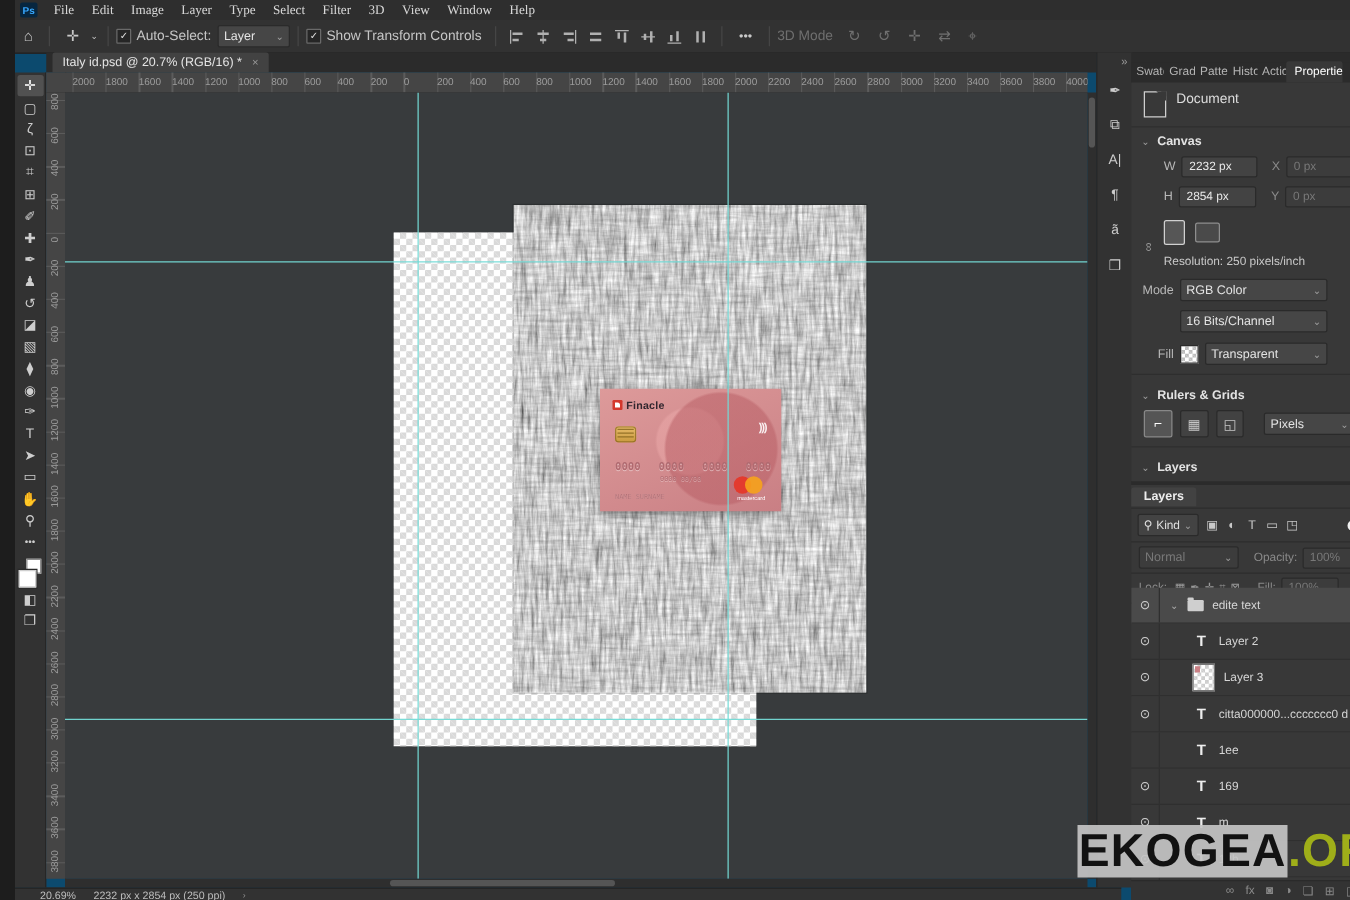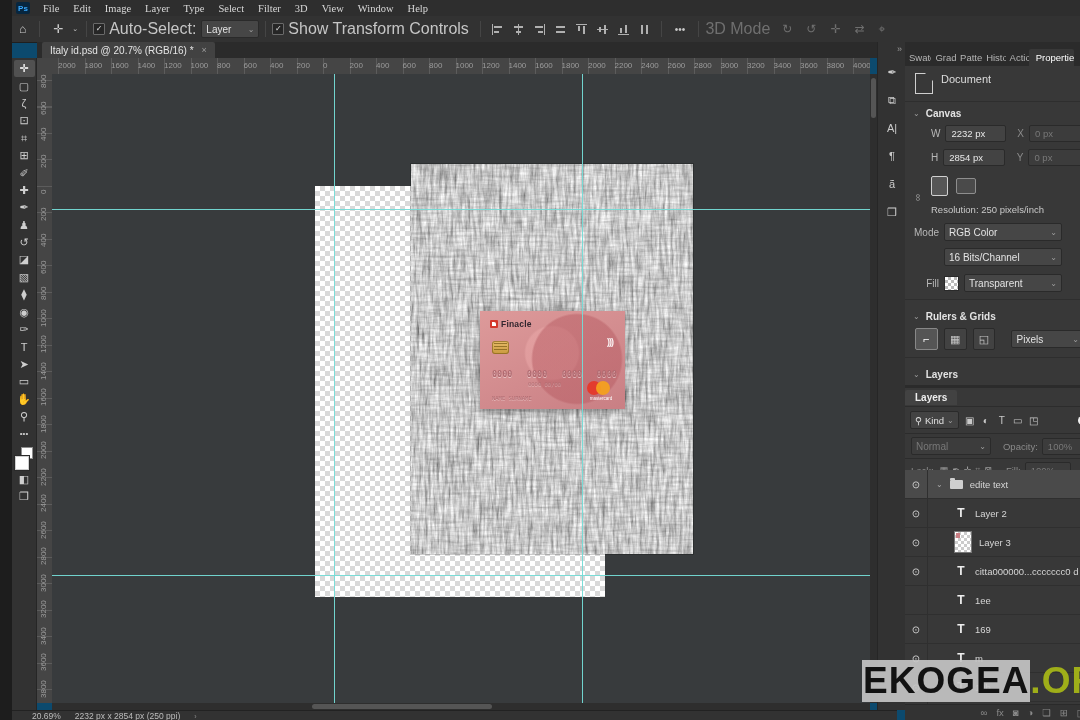--- a/index.html
+++ b/index.html
@@ -8,21 +8,21 @@
   
   .menubar{position:absolute;left:0;top:0;width:1080px;height:16px;background:#2e2e2e;display:flex;align-items:center;gap:0;border-bottom:1px solid #232323}
   .pslogo{width:14px;height:12px;margin:0 6px 0 4px;background:#07263f;color:#37a8ff;font-size:8px;font-weight:bold;
     display:flex;align-items:center;justify-content:center;border-radius:2px}
   .menu-item{padding:1px 7px;color:#d8d8d8;font-size:10.5px}
   
   .optbar{position:absolute;left:0;top:16px;width:1080px;height:26px;background:#323232;border-bottom:1px solid #1f1f1f;display:flex;align-items:center}
   .ob-ico{color:#c9c9c9;font-size:12px;padding:0 7px}
   .vsep{width:1px;height:16px;background:#454545;margin:0 6px}
   .cb{width:10px;height:10px;background:#262626;border:1px solid #6a6a6a;color:#e0e0e0;font-size:8px;line-height:10px;text-align:center;margin-right:4px;border-radius:1px}
-  .ob-label{color:#c6c6c6;font-size:16px;margin-right:5px}
+  .ob-label{color:#c6c6c6;font-size:11px;margin-right:5px}
   .dd{display:flex;align-items:center;justify-content:space-between;background:#464646;border:1px solid #2a2a2a;border-radius:2px;
      height:16px;padding:0 4px;color:#e3e3e3;font-size:10px}
   .dd .car{color:#9e9e9e;font-size:8px;margin-left:4px}
   .alni{position:relative;width:13px;height:11px;display:inline-block;margin:0 4px}
   .alni i{position:absolute;background:#b0b0b0}
   .a0 .l{left:1px;top:0;width:1px;height:11px}.a0 .b1{left:3px;top:2px;width:8px;height:2px}.a0 .b2{left:3px;top:7px;width:5px;height:2px}
   .a1 .l{left:6px;top:0;width:1px;height:11px}.a1 .b1{left:2px;top:2px;width:9px;height:2px}.a1 .b2{left:4px;top:7px;width:5px;height:2px}
   .a2 .l{right:1px;top:0;width:1px;height:11px}.a2 .b1{right:3px;top:2px;width:8px;height:2px}.a2 .b2{right:3px;top:7px;width:5px;height:2px}.a3 .b1{left:2px;top:2px;width:9px;height:2px}.a3 .b2{left:2px;top:7px;width:9px;height:2px}
   .rot{transform:rotate(90deg)}
   .dim3d{color:#6f6f6f!important}

